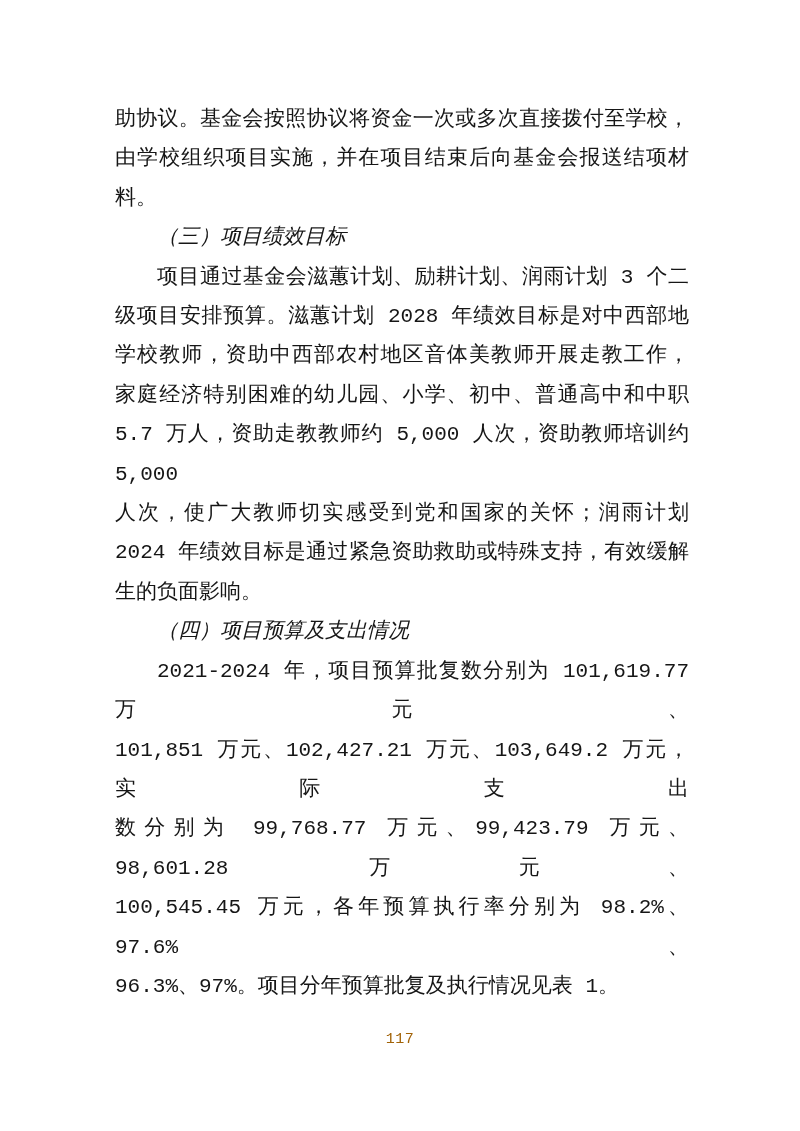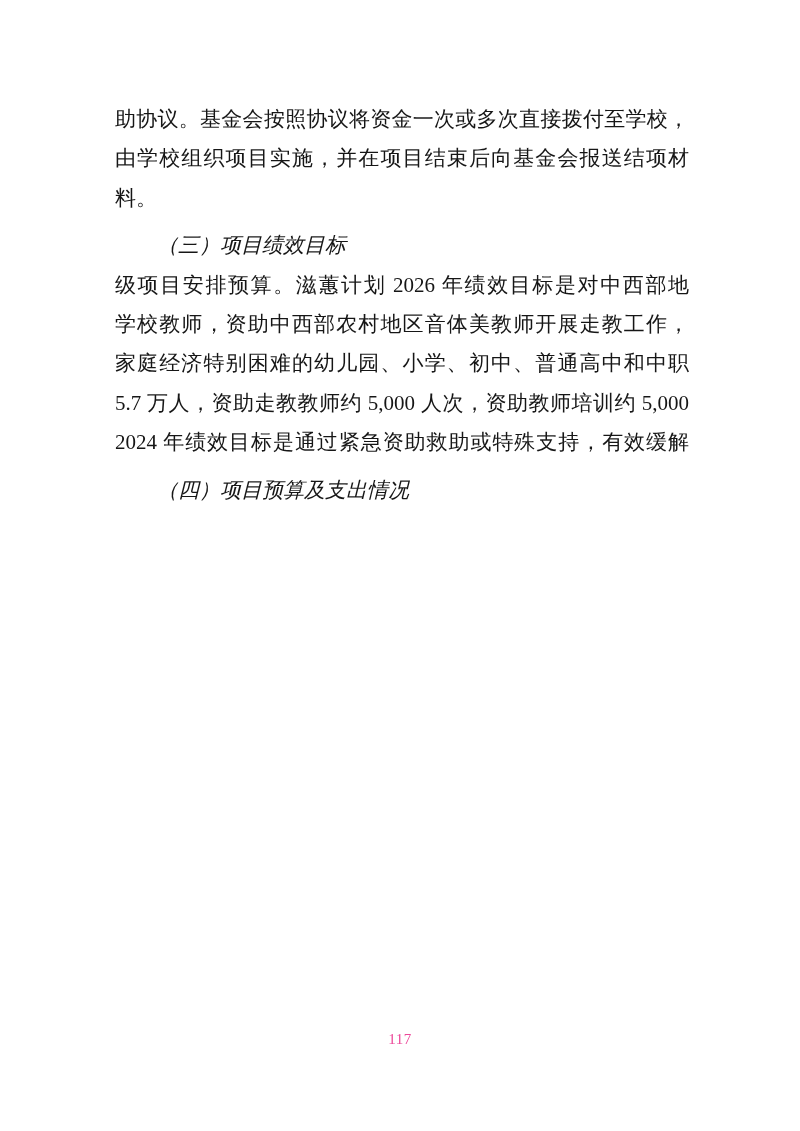--- a/index.html
+++ b/index.html
@@ -11,20 +11,21 @@
     overflow: hidden;
     font-family: "Liberation Serif", "DejaVu Serif", serif;
     color: #161616;
   }
   .page {
     position: absolute;
     top: 0; left: 0;
     width: 800px;
     height: 1131px;
     background: #ffffff;
+    font-family: Liberation Mono, monospace;
   }
   .text-block {
     position: absolute;
     top: 100px;
     left: 115px;
     width: 574px;
     font-size: 21px;
     line-height: 39.4px;
   }
   .line {
@@ -32,61 +33,70 @@
     text-align-last: justify;
     text-justify: inter-character;
     white-space: normal;
   }
   .line.left {
     text-align: left;
     text-align-last: left;
   }
   .line.indent {
     text-indent: 2em;
-    margin-top: 8px;
   }
   .line.heading {
     font-style: italic;          
     text-align: left;
     text-align-last: left;
   }
   .page-footer {
     position: absolute;
     top: 1031px;
     left: 0;
     width: 800px;
     text-align: center;
     font-size: 15px;
     letter-spacing: 0.5px;
-    color: #ec4899;
+    color: #a16207;
   }
 </style>
 </head>
 <body>
 
 <div class="page">
 
   <div class="text-block">
 
     <div>
       <div class="line">助协议。基金会按照协议将资金一次或多次直接拨付至学校，</div>
       <div class="line">由学校组织项目实施，并在项目结束后向基金会报送结项材</div>
       <div class="line left">料。</div>
     </div>
 
     <div class="line heading indent">（三）项目绩效目标</div>
 
     <div>
-      <div class="line">级项目安排预算。滋蕙计划 2026 年绩效目标是对中西部地</div>
+      <div class="line indent">项目通过基金会滋蕙计划、励耕计划、润雨计划 3 个二</div>
+      <div class="line">级项目安排预算。滋蕙计划 2028 年绩效目标是对中西部地</div>
       <div class="line">学校教师，资助中西部农村地区音体美教师开展走教工作，</div>
       <div class="line">家庭经济特别困难的幼儿园、小学、初中、普通高中和中职</div>
       <div class="line">5.7 万人，资助走教教师约 5,000 人次，资助教师培训约 5,000</div>
+      <div class="line">人次，使广大教师切实感受到党和国家的关怀；润雨计划</div>
       <div class="line">2024 年绩效目标是通过紧急资助救助或特殊支持，有效缓解</div>
+      <div class="line left">生的负面影响。</div>
     </div>
 
     <div class="line heading indent">（四）项目预算及支出情况</div>
 
+    <div>
+      <div class="line indent">2021-2024 年，项目预算批复数分别为 101,619.77 万元、</div>
+      <div class="line">101,851 万元、102,427.21 万元、103,649.2 万元，实际支出</div>
+      <div class="line">数分别为 99,768.77 万元、99,423.79 万元、98,601.28 万元、</div>
+      <div class="line">100,545.45 万元，各年预算执行率分别为 98.2%、97.6%、</div>
+      <div class="line left">96.3%、97%。项目分年预算批复及执行情况见表 1。</div>
+    </div>
 
   </div>
 
   <div class="page-footer">117</div>
 
 </div>
 
 </body></html>

